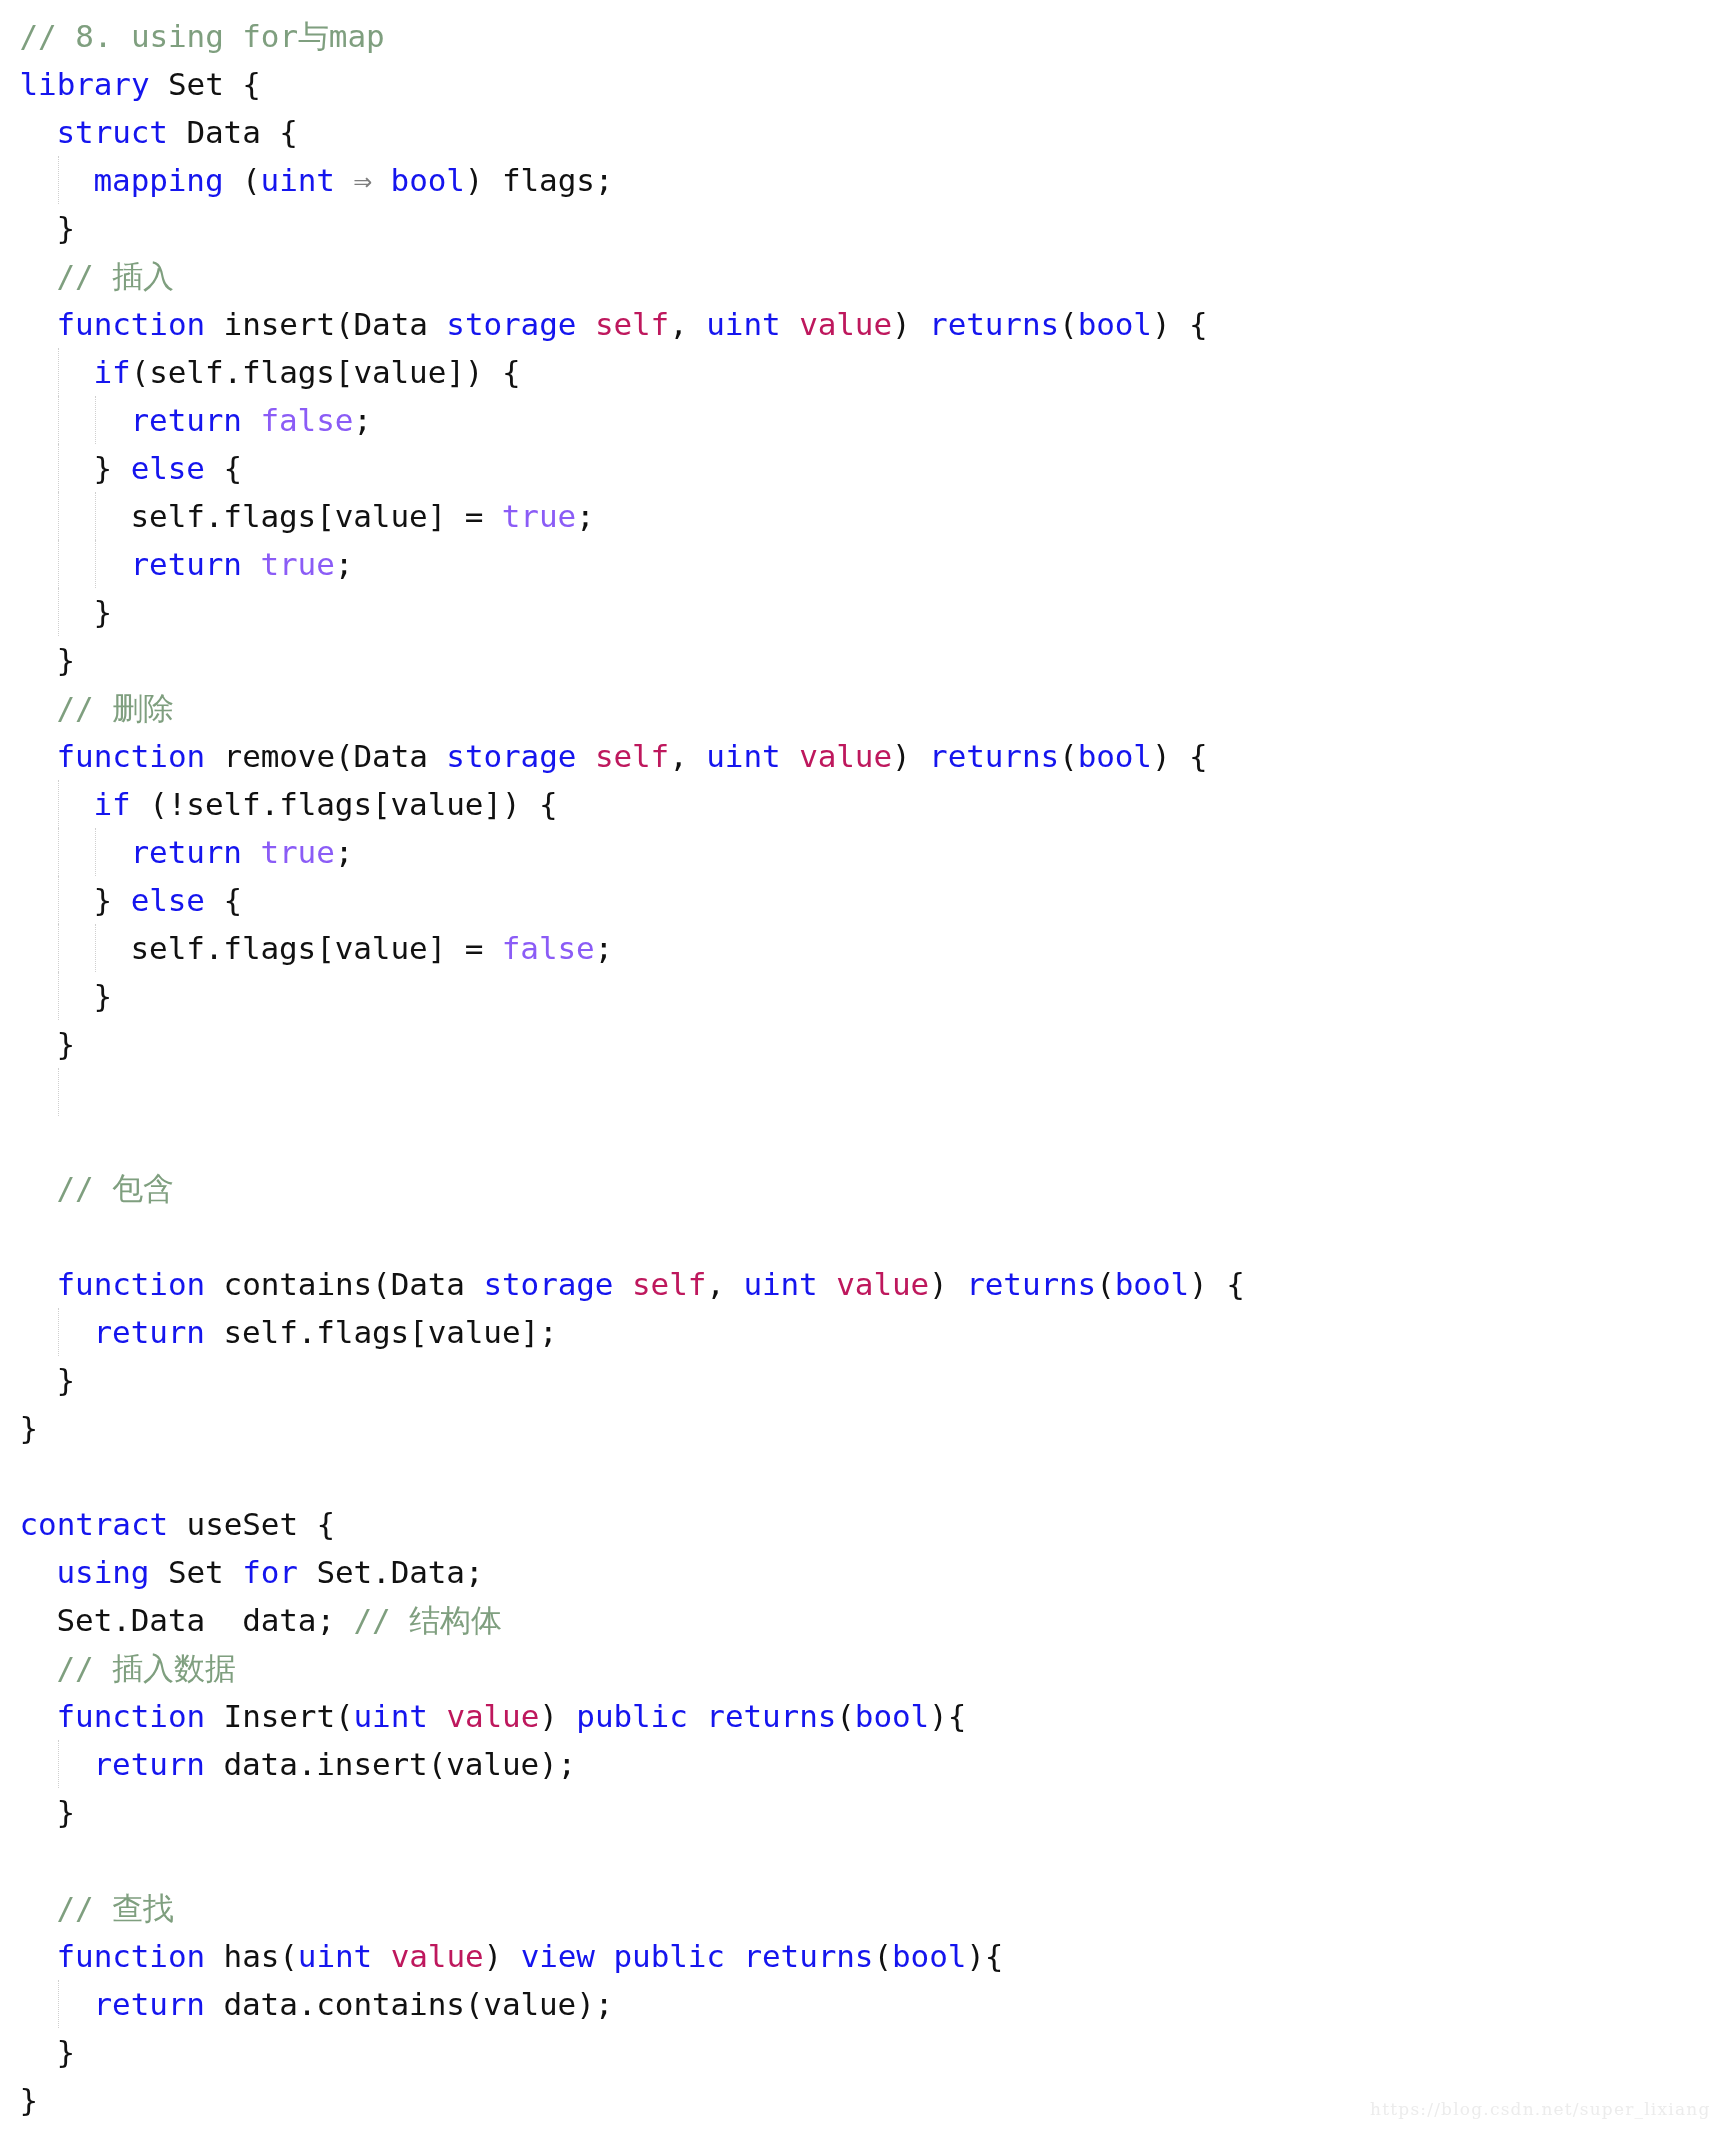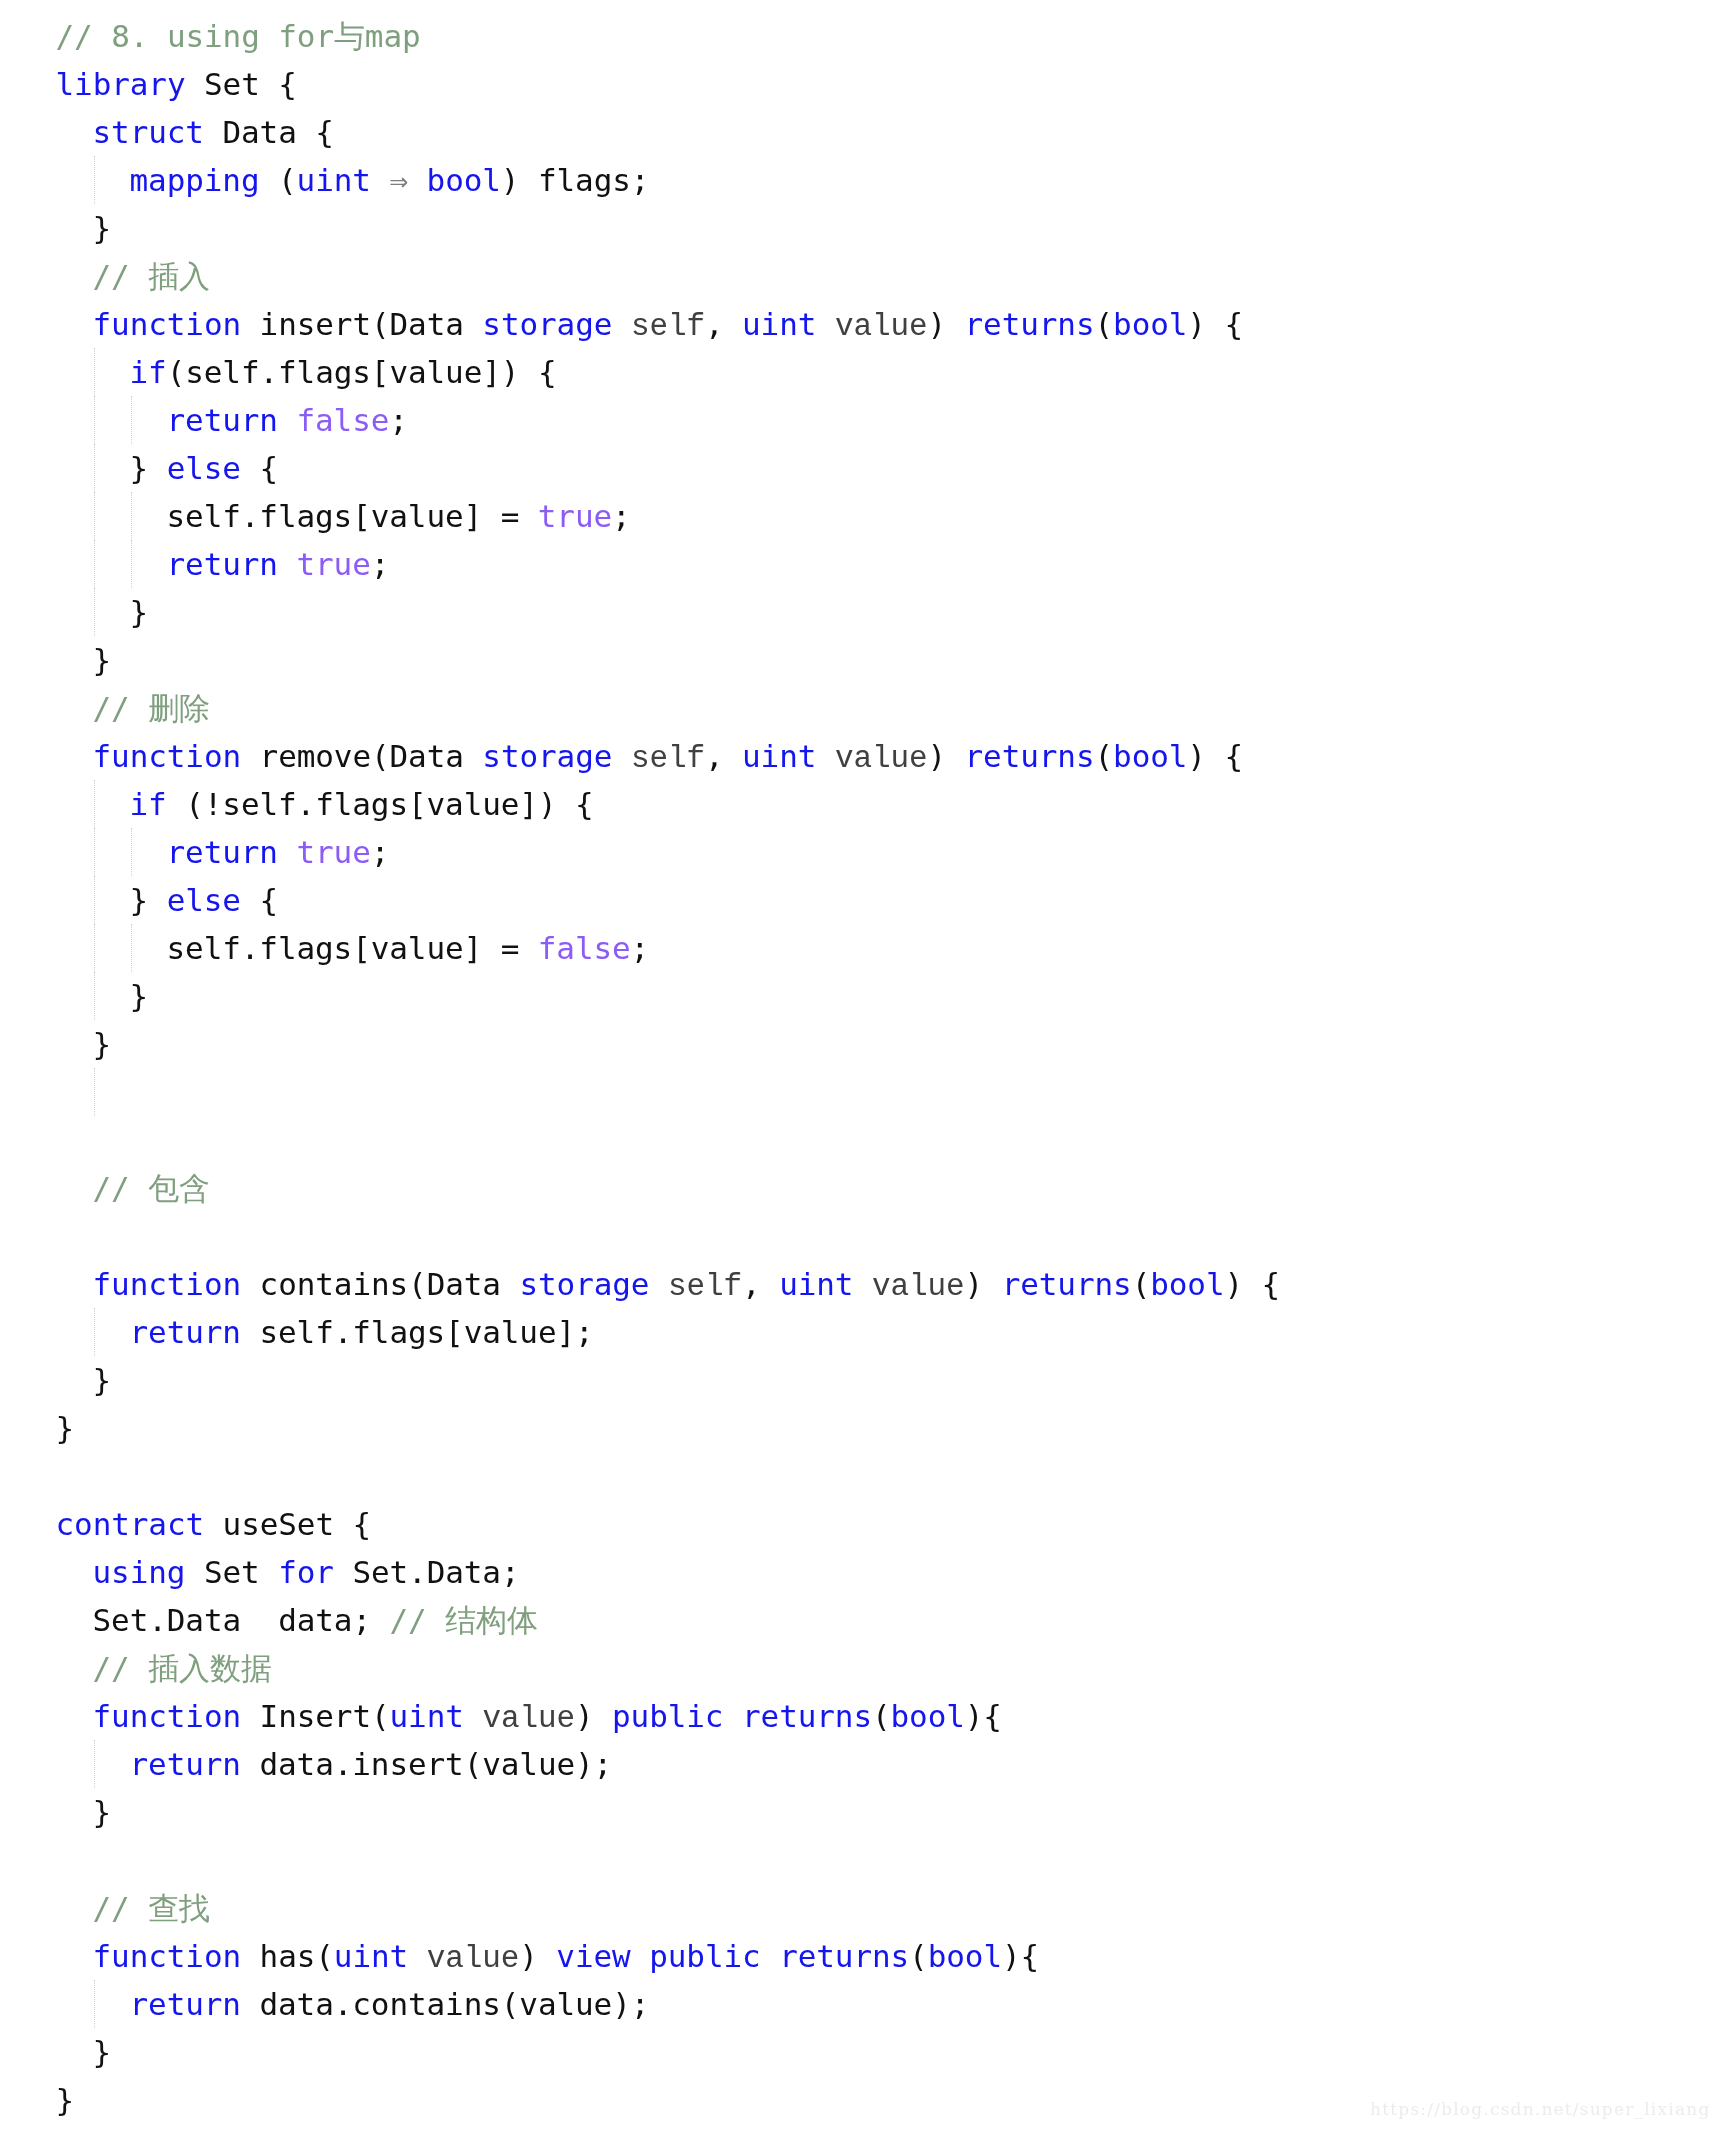--- a/index.html
+++ b/index.html
@@ -41,28 +41,27 @@
     line-height: 48px;
     white-space: pre;
     padding-left: 19.5px;
     letter-spacing: -0.1px;
   }
 
   .ln {
     position: relative;
     height: 48px;
     white-space: pre;
-    margin-left: 36px;
   }
 
   
   .kw   { color: #1515ee; }              
   .pln  { color: #111111; }              
   .lit  { color: #8b5cf6; }              
-  .par  { color: #404040; font-family: Liberation Mono, monospace; }              
+  .par  { color: #be185d; }              
   .cmt  { color: #7f9f7f; }              
 
   
   .guide {
     position: absolute;
     top: 0;
     width: 0;
     height: 48px;
     border-left: 1.5px dotted #cfcfcf;
   }

